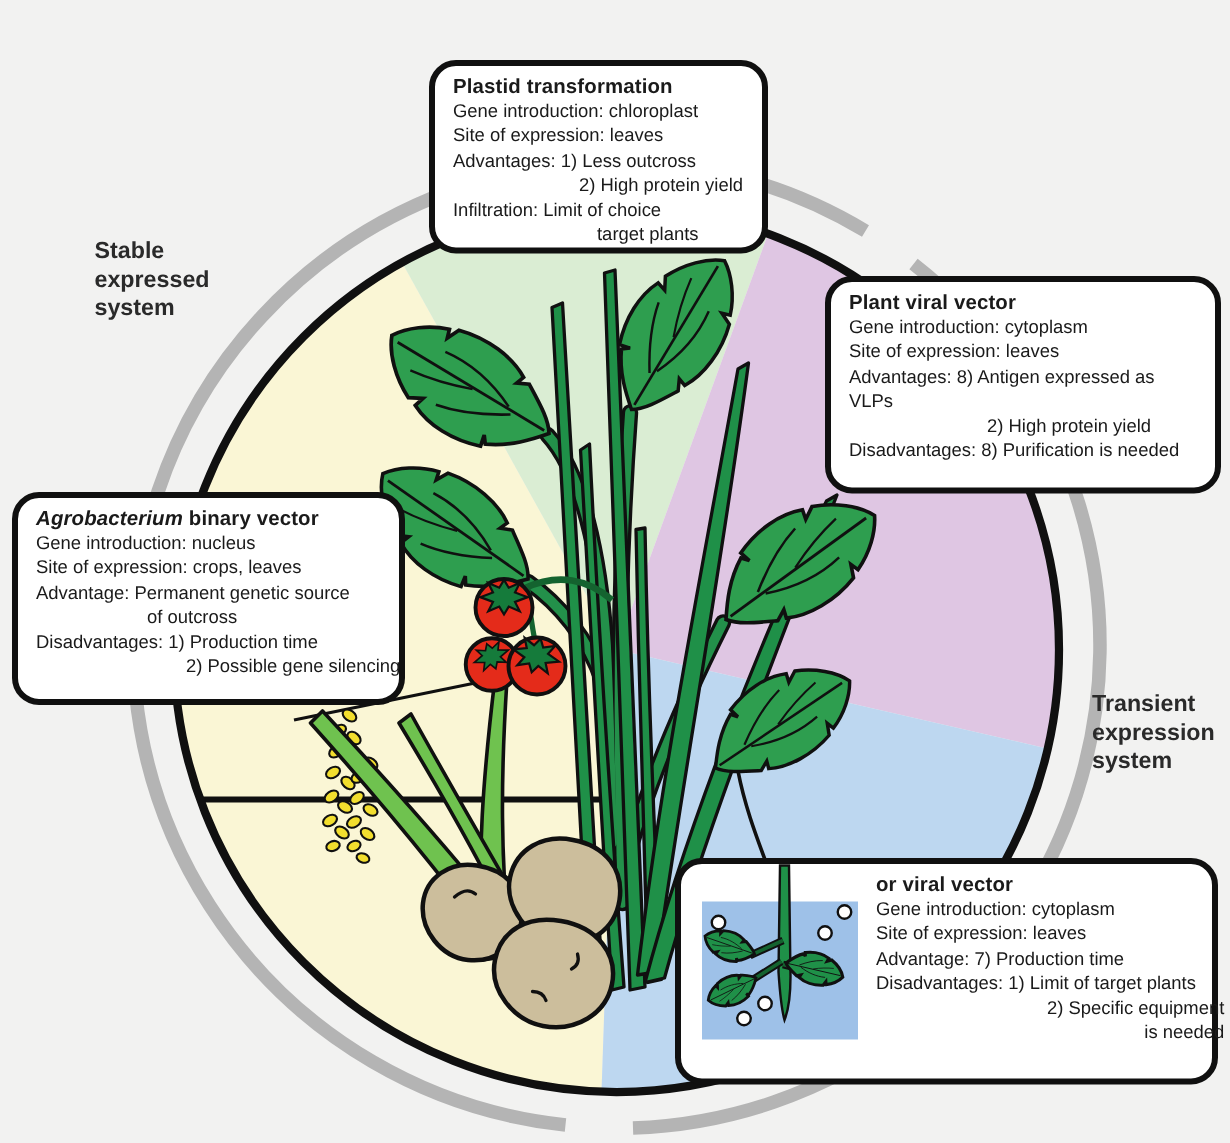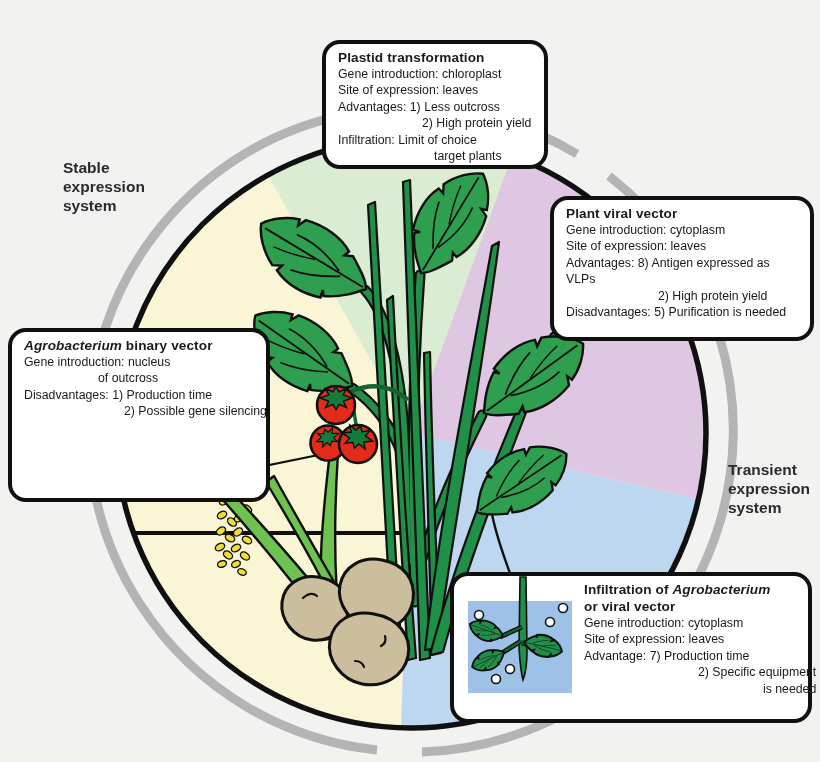--- a/index.html
+++ b/index.html
@@ -24,23 +24,23 @@
   #box-agro .ind-a{padding-left:74px;}
   #box-agro .ind-b{padding-left:100px;}
   #box-infil .ind-a{padding-left:114px;}
   #box-infil .ind-b{padding-left:140px;text-align:right;}
   .syslabel{
     position:absolute;font-size:15.5px;font-weight:bold;color:#2a2a2a;
     line-height:19px;z-index:4;
   }
   #stable-label{left:63px;top:158px;width:112px;}
   #transient-label{left:728px;top:460px;width:100px;}
-  #box-plastid{left:286px;top:40px;width:226px;height:129px;margin-left:36px;}
-  #box-viral{left:550px;top:196px;width:264px;height:145px;}
-  #box-agro{left:8px;top:328px;width:262px;height:174px;}
+  #box-plastid{left:286px;top:40px;width:226px;height:129px;}
+  #box-viral{left:550px;top:184px;width:264px;height:145px;}
+  #box-agro{left:8px;top:328px;width:262px;height:142px;}
   #box-infil{left:450px;top:572px;width:362px;height:151px;display:flex;gap:8px;}
   #box-infil .illo-wrap{flex:0 0 110px;position:relative;}
   #box-infil .illo-wrap svg{overflow:visible;display:block;margin-top:12px;}
   #box-infil .textcol{flex:1;}
 </style>
 </head>
 <body>
 
 <svg id="scene" viewBox="0 0 820 762">
   <defs>
@@ -175,46 +175,48 @@
       <path d="M330,640 C334,620 352,610 374,614 C398,618 412,636 408,656 C404,676 384,688 362,684 C342,680 326,660 330,640 Z"></path>
       <g fill="none" stroke-width="2.2" stroke-linecap="round">
         <path d="M303,598 q8,-7 14,-2"></path>
         <path d="M385,636 q2,7 -4,10"></path>
         <path d="M355,661 q7,0 9,6"></path>
       </g>
     </g>
   </g>
 </svg>
 
-<div class="syslabel" id="stable-label">Stable expression system</div>
+<div class="syslabel" id="stable-label">Stable expressed system</div>
 <div class="syslabel" id="transient-label">Transient expression system</div>
 
 <div class="infobox" id="box-plastid">
   <div class="btitle">Plastid transformation</div>
   <div class="bl">Gene introduction: chloroplast</div>
   <div class="bl">Site of expression: leaves</div>
   <div class="bl">Advantages: 1) Less outcross</div>
   <div class="bl ind-a">2) High protein yield</div>
   <div class="bl">Infiltration: Limit of choice</div>
   <div class="bl ind-b">target plants</div>
 </div>
 
 <div class="infobox" id="box-viral">
   <div class="btitle">Plant viral vector</div>
   <div class="bl">Gene introduction: cytoplasm</div>
   <div class="bl">Site of expression: leaves</div>
   <div class="bl">Advantages:  8) Antigen expressed as</div>
   <div class="bl">VLPs</div>
   <div class="bl ind-a">2) High protein yield</div>
-  <div class="bl">Disadvantages: 5) Purification is needed</div>
+  <div class="bl">Disadvantages: 8) Purification is needed</div>
 </div>
 
 <div class="infobox" id="box-agro">
   <div class="btitle"><i>Agrobacterium</i><span> binary vector</span></div>
   <div class="bl">Gene introduction: nucleus</div>
+  <div class="bl">Site of expression: crops, leaves</div>
+  <div class="bl">Advantage: Permanent genetic source</div>
   <div class="bl ind-a">of outcross</div>
   <div class="bl">Disadvantages: 1) Production time</div>
   <div class="bl ind-b">2) Possible gene silencing</div>
 </div>
 
 <div class="infobox" id="box-infil">
   <div class="illo-wrap">
     <svg width="110" height="104" viewBox="0 0 110 104">
       <rect x="2" y="8" width="104" height="92" fill="#9EC1E8"></rect>
       <g>
@@ -241,21 +243,21 @@
       <g fill="#ffffff" stroke="#101010" stroke-width="1.6">
         <circle cx="13" cy="22" r="4.5"></circle>
         <circle cx="97" cy="15" r="4.5"></circle>
         <circle cx="84" cy="29" r="4.5"></circle>
         <circle cx="44" cy="76" r="4.5"></circle>
         <circle cx="30" cy="86" r="4.5"></circle>
       </g>
     </svg>
   </div>
   <div class="textcol">
-    <div class="btitle"><span>Infiltration of </span><i>Agrobacterium</i></div>
     <div class="btitle">or viral vector</div>
     <div class="bl">Gene introduction: cytoplasm</div>
     <div class="bl">Site of expression: leaves</div>
     <div class="bl">Advantage: 7) Production time</div>
+    <div class="bl">Disadvantages: 1) Limit of target plants</div>
     <div class="bl ind-a">2) Specific equipment</div>
     <div class="bl ind-b">is needed</div>
   </div>
 </div>
 
 </body></html>

